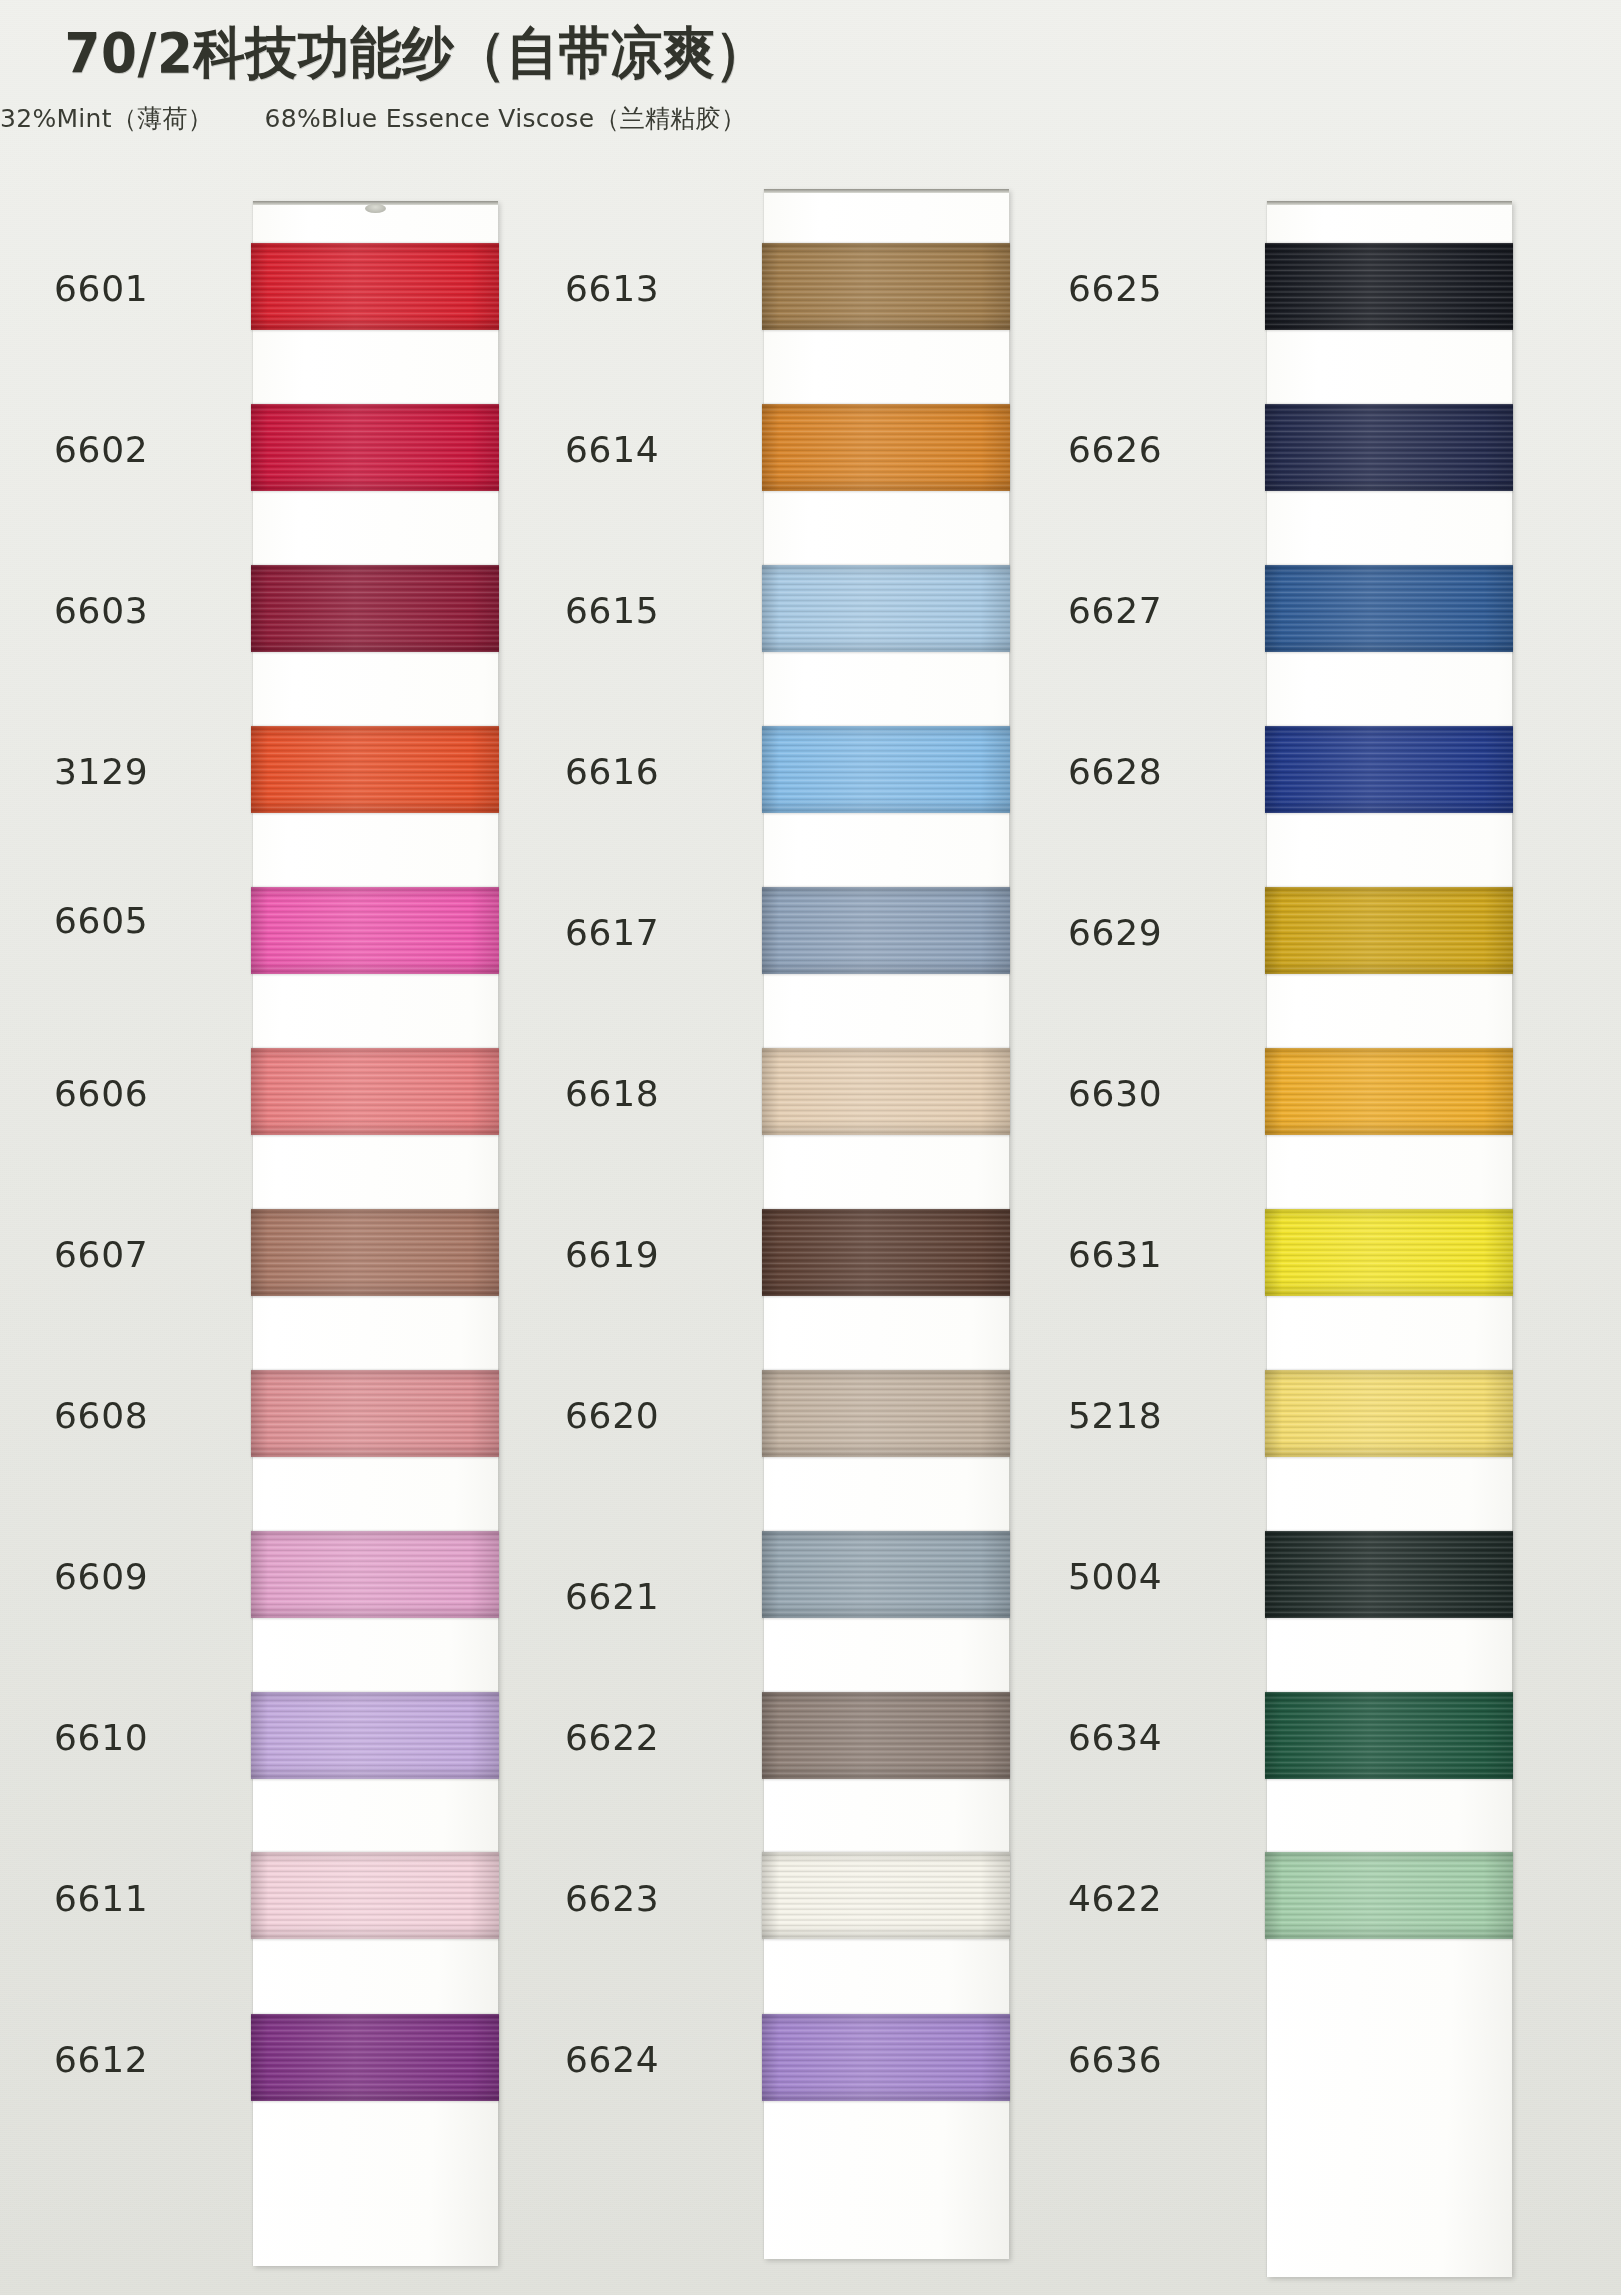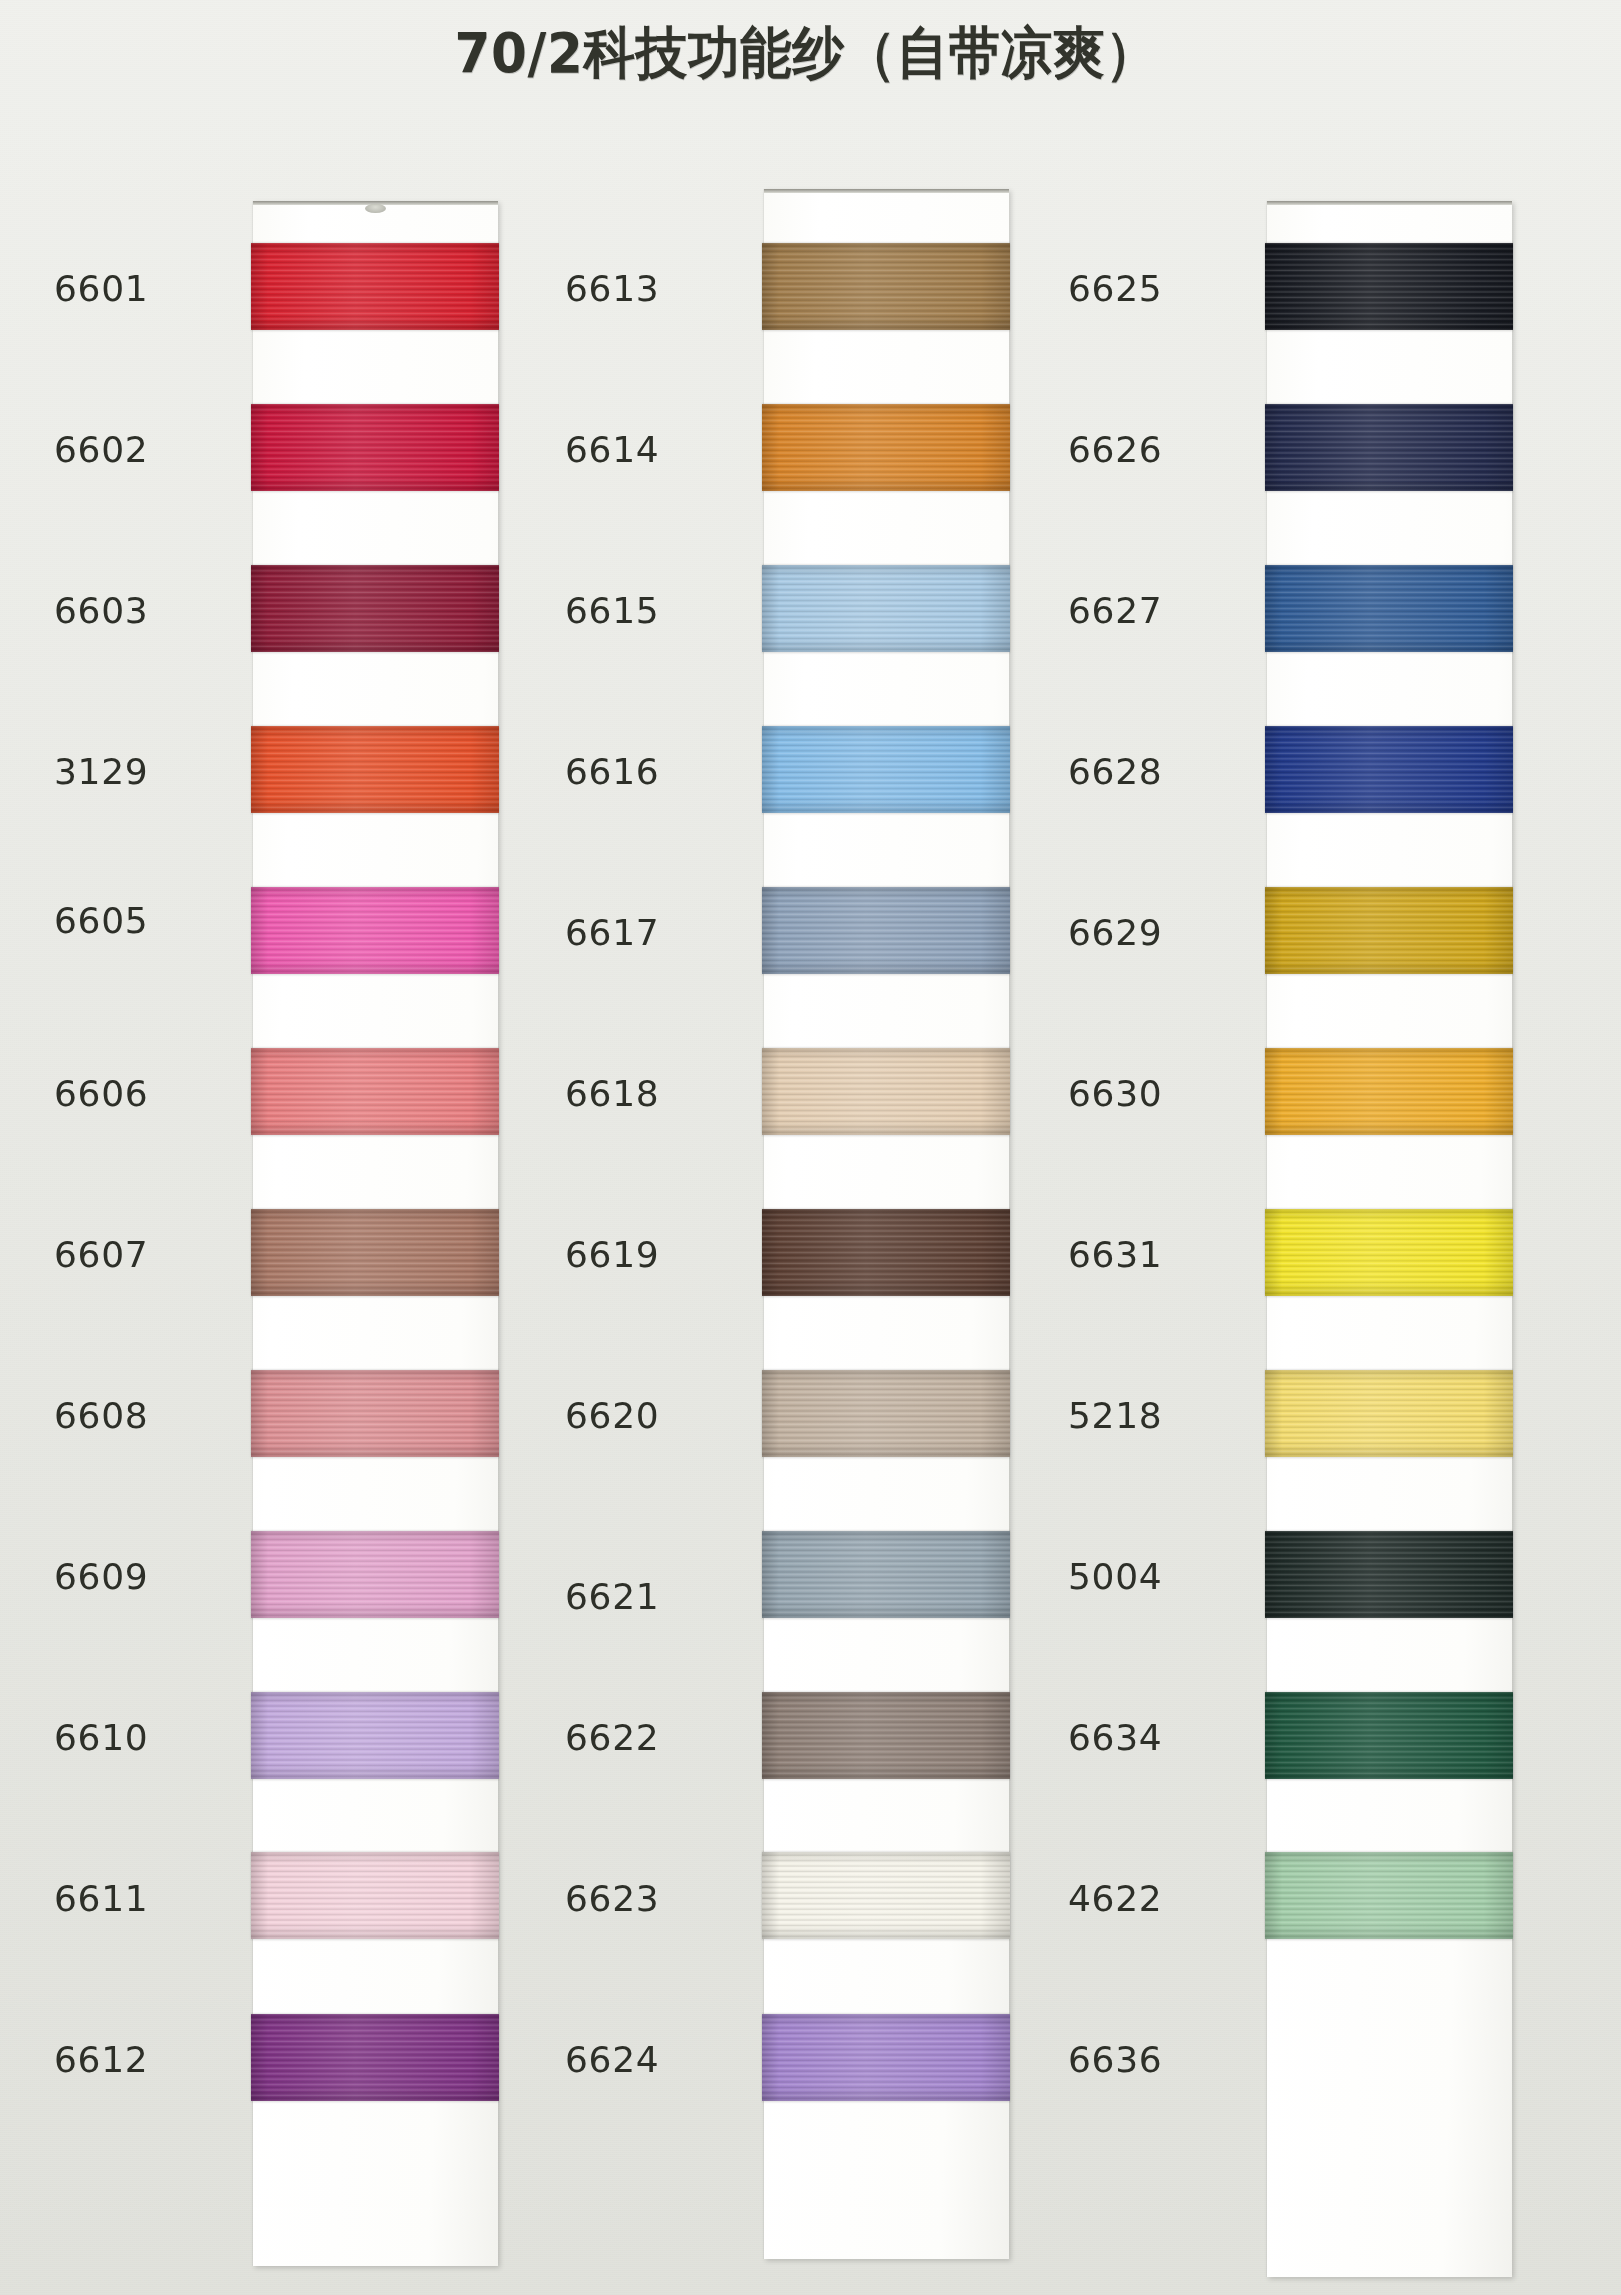--- a/index.html
+++ b/index.html
@@ -13,21 +13,20 @@
   
   .paper-grain{
     position:absolute;inset:0;
     background:
       linear-gradient(180deg,rgba(255,255,255,.35),rgba(0,0,0,.03)),
       repeating-linear-gradient(0deg,rgba(0,0,0,.012) 0 0.7px,transparent 0.7px 2px);
     pointer-events:none;
   }
   .header{
     position:absolute;top:0;left:0;width:1612px;
-    text-align:center;
   }
   .title{
     margin:0;padding-top:16.3px;
     font-size:56px;
     font-weight:bold;
     letter-spacing:0.7px;
     color:#32342c;
     font-family:"DejaVu Sans","Liberation Sans",sans-serif;
     transform:scaleX(.92);
     text-shadow:0.7px 0.7px 0 rgba(0,0,0,.18);
@@ -106,20 +105,25 @@
   .col-1 .code{left:-75px;right:auto;width:170px;text-align:left;}
   .col-2 .code{left:-75px;right:auto;width:170px;text-align:left;}
 </style>
 </head>
 <body>
 
 <div class="paper-grain"></div>
 
 <div class="header">
   <h1 class="title">70/2科技功能纱（自带凉爽）</h1>
+  <p class="subtitle">
+    <span>32%Mint（薄荷）</span>
+    <span class="sub-gap"></span>
+    <span>68%Blue Essence Viscose（兰精粘胶）</span>
+  </p>
 </div>
 
 <div class="columns" id="columns">
     <div class="column col-0">
       <div class="card" style="top: 201px; height: 2065px; background: linear-gradient(92deg, rgb(251, 251, 248) 0%, rgb(255, 255, 255) 18%, rgb(253, 253, 251) 78%, rgb(242, 242, 238) 100%);">
         <div class="card-top-edge"></div>
         <div class="card-hole"></div>
       </div>
       <div class="yarn" style="top: 243px; height: 87px; background: rgb(216, 32, 46);"></div>
       <div class="code" style="top: 268px;">6601</div>

